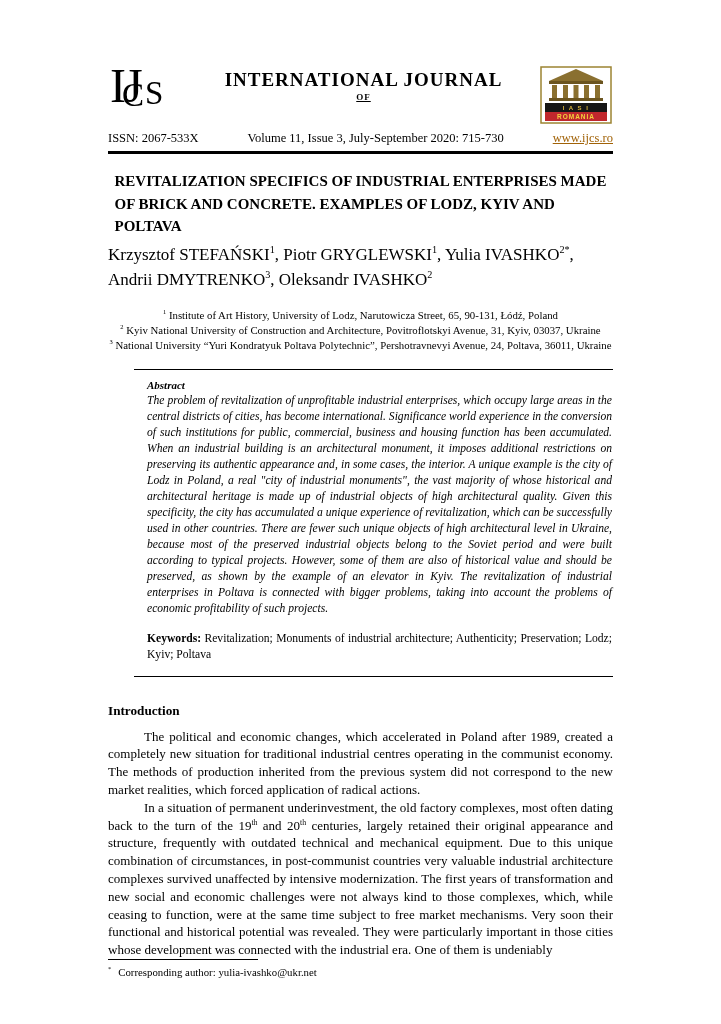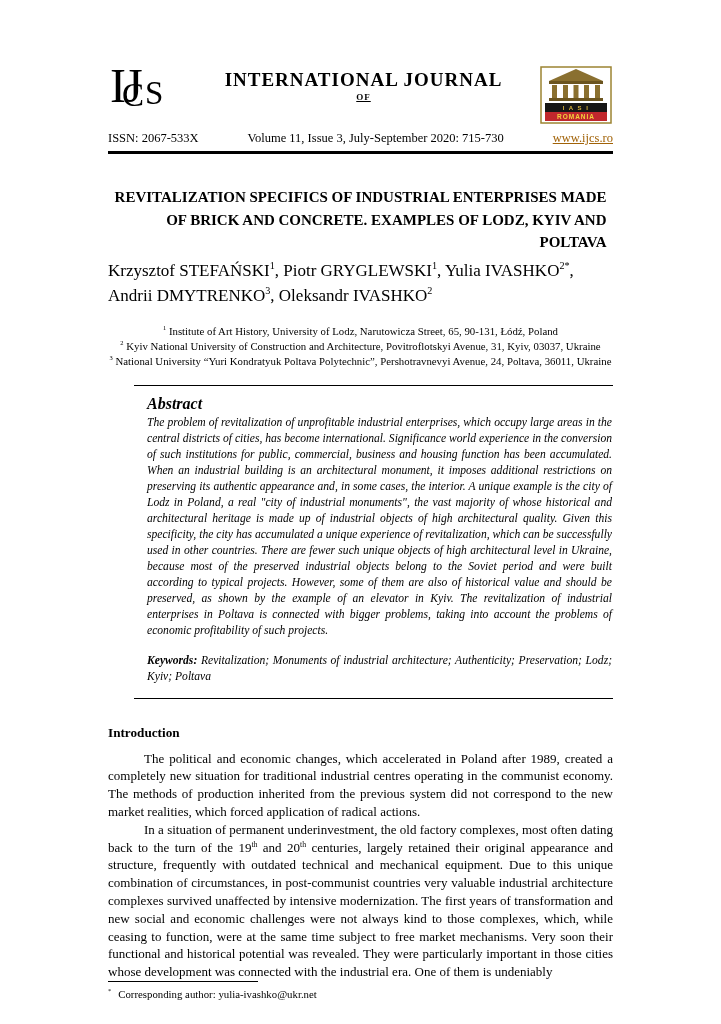--- a/index.html
+++ b/index.html
@@ -23,29 +23,29 @@
   .jt1{font-size:19px;font-weight:bold;letter-spacing:1px;white-space:nowrap;}
   .jt2{font-size:9px;font-weight:bold;letter-spacing:1px;margin-top:1px;text-decoration:underline;}
   .jt3{font-size:18px;font-weight:bold;letter-spacing:1px;margin-top:1px;white-space:nowrap;}
   .emblem-wrap{flex:0 0 auto;width:74px;display:flex;justify-content:center;}
   .issn-row{display:flex;align-items:flex-end;margin-top:7px;font-size:12.5px;}
   .issn{flex:0 0 auto;}
   .vol{flex:1;text-align:center;}
   .site{flex:0 0 auto;text-decoration:underline;color:#a16207;cursor:pointer;}
   .rule-double{margin-top:5px;border-top:2.5px solid #000;border-bottom:1px solid #000;height:2px;}
   
-  .title{font-size:15px;font-weight:bold;text-align:right;line-height:1.5;max-width:492px;margin:32px auto 0 auto;}
+  .title{font-size:15px;font-weight:bold;text-align:left;line-height:1.5;max-width:492px;margin:16px auto 0 auto;}
   sup{font-size:0.6em;vertical-align:super;line-height:0;}
   .authors{text-align:left;font-size:17px;line-height:1.5;margin-top:4px;}
   .affiliations{text-align:center;font-size:10.8px;line-height:1.4;margin-top:15px;}
   
   .abstract-block{margin:16px 0 0 26px;border-top:1px solid #000;border-bottom:1px solid #000;padding:9px 1px 13px 13px;}
-  .abstract-label{font-size:16px;font-weight:bold;font-style:italic;}
+  .abstract-label{font-size:11px;font-weight:bold;font-style:italic;}
   .abstract-text{font-size:11.6px;font-style:italic;text-align:justify;line-height:1.38;margin:2px 0 0 0;}
-  .keywords{font-size:11.6px;font-style:italic;text-align:justify;line-height:1.38;margin:14px 0 0 0;}
+  .keywords{font-size:11.6px;text-align:justify;line-height:1.38;margin:14px 0 0 0;}
   .kw-label{font-weight:bold;}
   
   .section-heading{font-size:13.2px;font-weight:bold;margin:26px 0 0 0;}
   .body-para{font-size:13px;line-height:1.37;text-align:justify;text-indent:36px;margin:9px 0 0 0;}
   .body-para.cont{margin-top:0;}
   
   .footnote{margin-top:auto;padding-bottom:60px;}
   .footnote-rule{width:150px;border-top:1px solid #000;margin-bottom:6px;}
   .footnote-text{font-size:10.8px;}
   .footnote-text .fn-body{margin-left:7px;margin-top:8px;}

